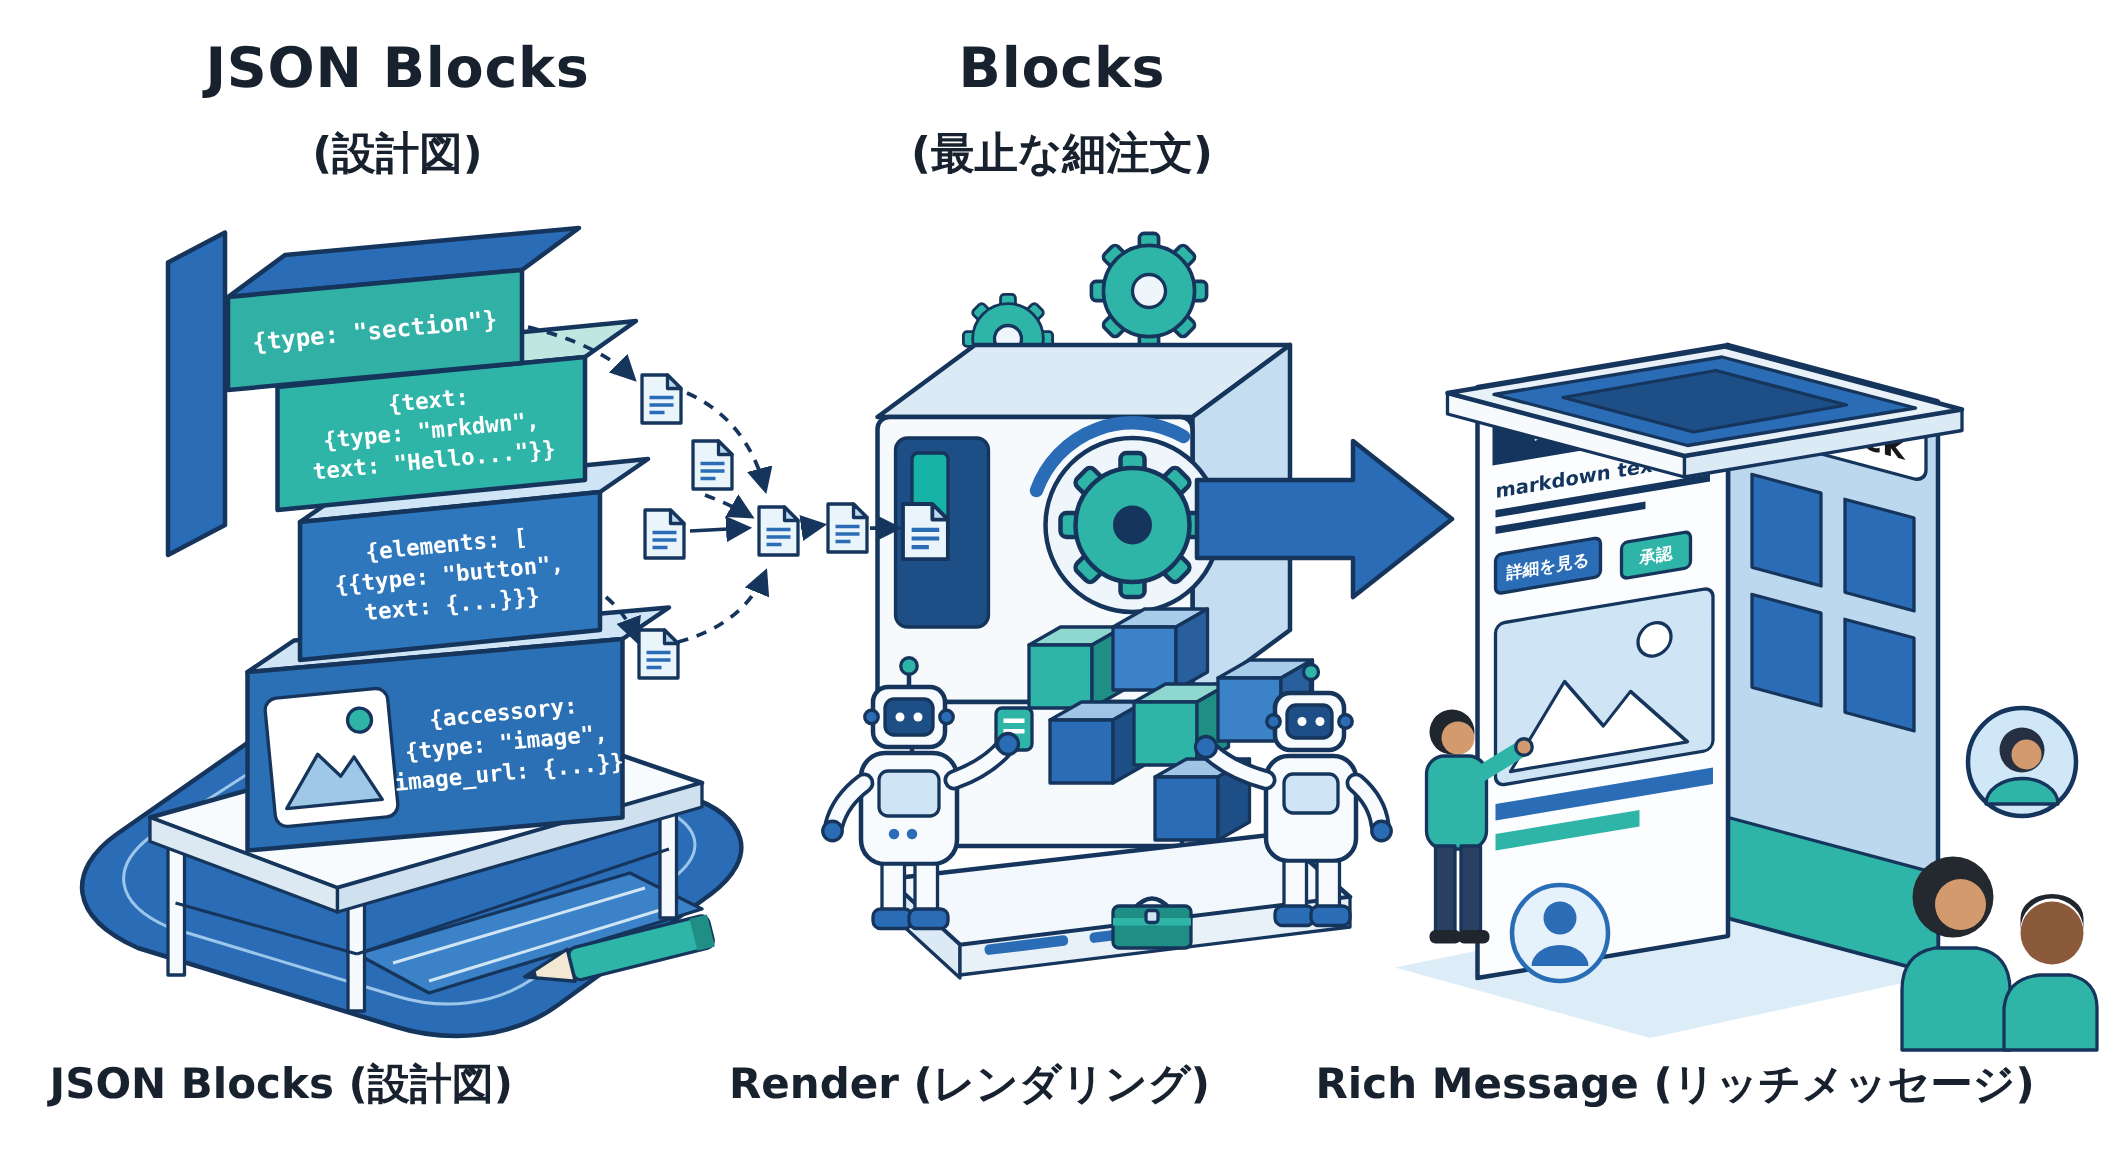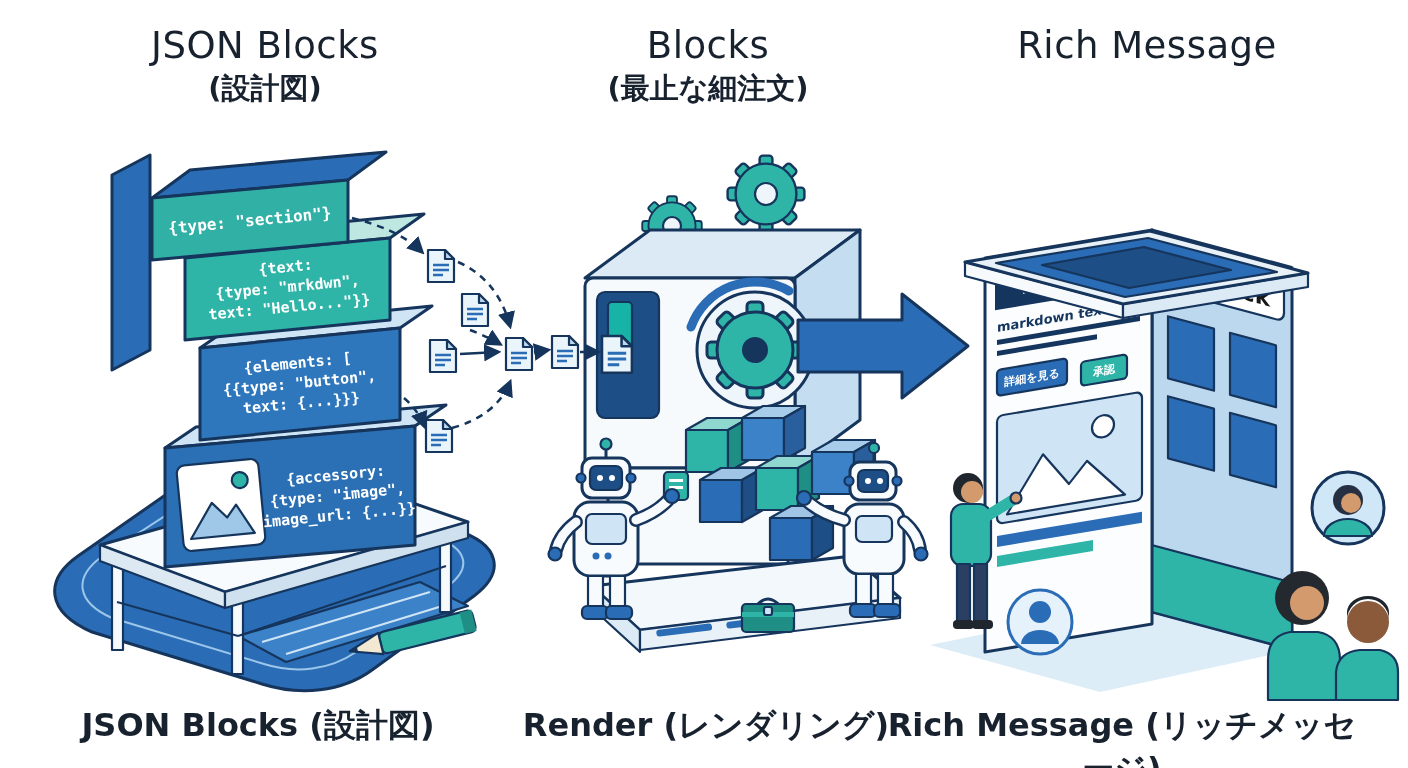--- a/index.html
+++ b/index.html
@@ -1,24 +1,24 @@
 <!DOCTYPE html>
 <html><head>
 <meta charset="utf-8">
 <style>
   html,body{margin:0;padding:0;background:#ffffff;}
   body{width:1408px;height:768px;font-family:"DejaVu Sans",sans-serif;}
   .stage{position:relative;width:1408px;height:768px;background:#ffffff;overflow:hidden;}
   .hdr{position:absolute;top:26px;text-align:center;color:#18222f;}
-  .hdr .t{font-size:37px;font-weight:normal;letter-spacing:.5px;line-height:1.1;}
-  .hdr .s{font-size:29px;font-weight:bold;margin-top:2px;}
+  .hdr .t{font-size:37px;font-weight:bold;letter-spacing:.5px;line-height:1.1;}
+  .hdr .s{font-size:29px;font-weight:bold;margin-top:16px;}
   .hdr-left{left:40px;width:450px;}
   .hdr-center{left:488px;width:440px;}
   .hdr-right{left:922px;width:450px;}
-  .cap{position:absolute;top:704px;text-align:center;font-size:32px;font-weight:bold;color:#18222f;}
+  .cap{position:absolute;top:704px;text-align:left;font-size:28px;font-weight:bold;color:#18222f;}
   .cap-left{left:33px;width:450px;}
   .cap-center{left:486px;width:440px;}
   .cap-right{left:877px;width:490px;}
   svg{position:absolute;left:0;top:0;}
   .o{stroke:#16355c;stroke-width:3;stroke-linejoin:round;stroke-linecap:round;}
   .o2{stroke:#16355c;stroke-width:2.2;stroke-linejoin:round;stroke-linecap:round;}
   .code{font-family:"DejaVu Sans Mono",monospace;font-weight:bold;fill:#ffffff;font-size:15px;text-anchor:middle;}
   .code-lg{font-family:"DejaVu Sans Mono",monospace;font-weight:bold;fill:#ffffff;font-size:16px;text-anchor:middle;}
   .hdrband{font-family:"DejaVu Sans",sans-serif;font-weight:bold;fill:#ffffff;font-size:15px;text-anchor:middle;}
   .btnTxt{font-family:"DejaVu Sans",sans-serif;font-weight:bold;fill:#ffffff;font-size:11px;text-anchor:middle;}
@@ -34,21 +34,20 @@
 
   <div class="hdr hdr-left">
     <div class="t">JSON Blocks</div>
     <div class="s">(設計図)</div>
   </div>
   <div class="hdr hdr-center">
     <div class="t">Blocks</div>
     <div class="s">(最止な細注文)</div>
   </div>
   <div class="hdr hdr-right">
-    <div class="t">Rich Message</div>
   </div>
 
   <div class="cap cap-left">JSON Blocks (設計図)</div>
   <div class="cap cap-center">Render (レンダリング)</div>
   <div class="cap cap-right">Rich Message (リッチメッセージ)</div>
 
   <svg width="1408" height="768" viewBox="0 0 1408 768">
     <defs>
       <marker id="ah" viewBox="0 0 10 10" refX="8" refY="5" markerWidth="7" markerHeight="7" orient="auto-start-reverse">
         <path d="M0,0 L10,5 L0,10 Z" fill="#16355c"></path>

